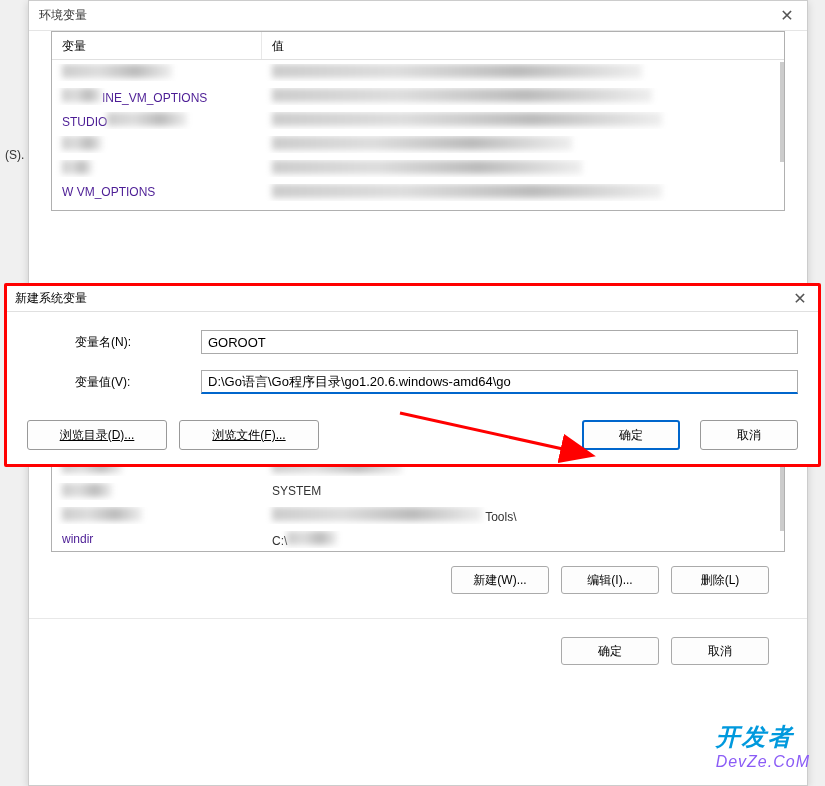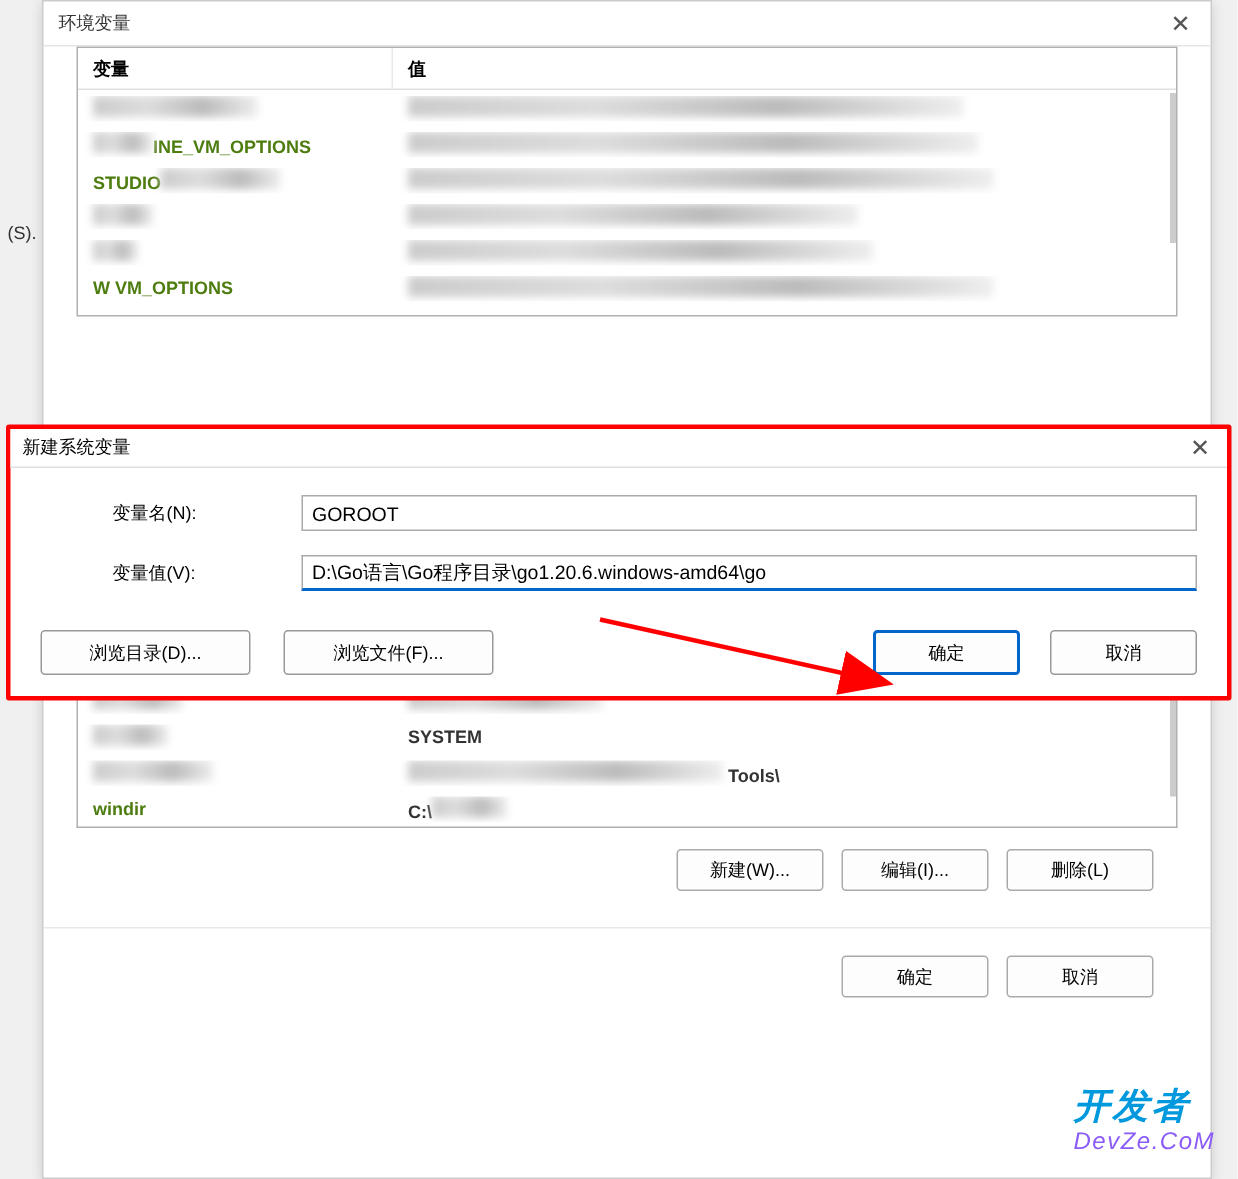--- a/index.html
+++ b/index.html
@@ -48,21 +48,20 @@
     .section-label {
       padding: 20px 22px 8px 22px;
       font-size: 12px;
       color: #000;
     }
     .list-frame {
       margin: 0 22px;
       border: 1px solid #b0b0b0;
       background: #fff;
       position: relative;
-      font-weight: bold;
     }
     .list-header {
       display: flex;
       background: #fff;
       border-bottom: 1px solid #e0e0e0;
       height: 28px;
       align-items: center;
     }
     .col-var {
       width: 210px;
@@ -87,21 +86,21 @@
       position: relative;
     }
     .list-row {
       display: flex;
       height: 24px;
       align-items: center;
     }
     .list-row .cell-var {
       width: 210px;
       padding-left: 10px;
-      color: #4d7c0f;
+      color: #4c1d95;
       white-space: nowrap;
       overflow: hidden;
     }
     .list-row .cell-val {
       flex: 1;
       padding-left: 10px;
       color: #333;
       white-space: nowrap;
       overflow: hidden;
     }
@@ -186,21 +185,22 @@
       border-left: 1px solid #aaa;
       border-right: 1px solid #aaa;
     }
     .nv-buttons {
       display: flex;
       justify-content: space-between;
       padding-top: 10px;
     }
     .nv-left-buttons {
       display: flex;
-      gap: 22px;
+      gap: 12px;
+      text-decoration: underline;
     }
     .nv-right-buttons {
       display: flex;
       gap: 20px;
     }
     .nv-button {
       min-width: 140px;
       height: 30px;
       border: 1px solid #999;
       background: #fdfdfd;

